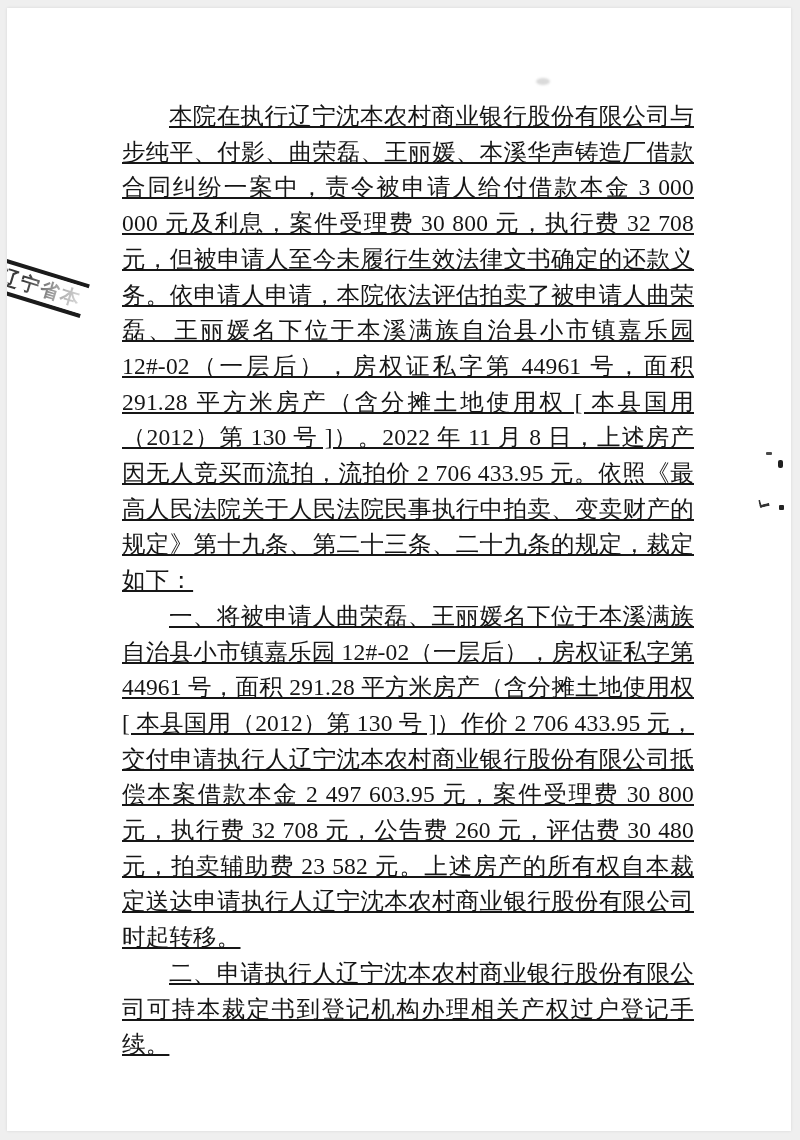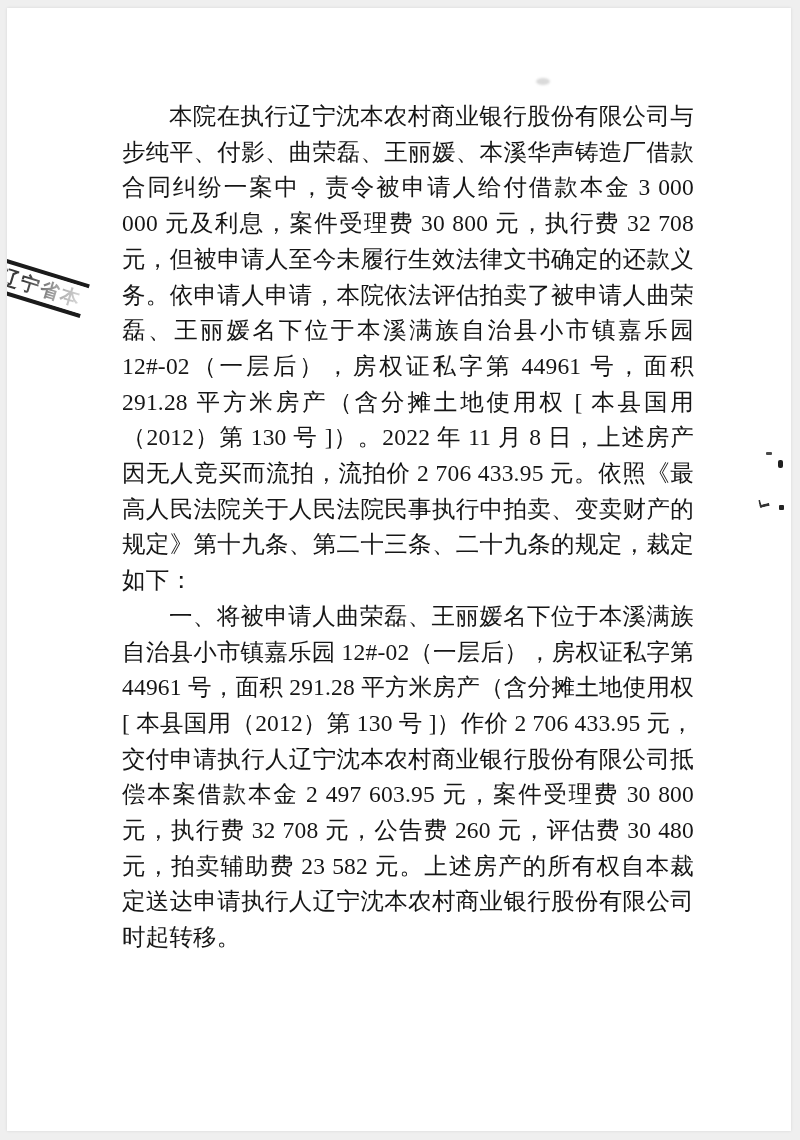--- a/index.html
+++ b/index.html
@@ -20,20 +20,21 @@
   }
   .content {
     position: absolute;
     left: 115px; top: 91px;
     width: 572px;
     font-size: 23.5px;
     line-height: 35.7px;
     color: #161616;
     text-align: justify;
     letter-spacing: 0.2px;
+    text-decoration: underline;
   }
   .content p { margin: 0; text-indent: 2em; }
 
   
   .stamp {
     position: absolute;
     left: -16px; top: 247px;
     width: 88px; height: 27px;
     transform: rotate(17deg);
     transform-origin: left center;
@@ -83,20 +84,21 @@
 <div class="paper">
 
   <div class="stamp">
     <span class="stamp-text">辽宁省本</span>
     <span class="stamp-fade"></span>
   </div>
 
   <div class="content">
       <p>本院在执行辽宁沈本农村商业银行股份有限公司与步纯平、付影、曲荣磊、王丽媛、本溪华声铸造厂借款合同纠纷一案中，责令被申请人给付借款本金 3 000 000 元及利息，案件受理费 30 800 元，执行费 32 708 元，但被申请人至今未履行生效法律文书确定的还款义务。依申请人申请，本院依法评估拍卖了被申请人曲荣磊、王丽媛名下位于本溪满族自治县小市镇嘉乐园 12#-02（一层后），房权证私字第 44961 号，面积 291.28 平方米房产（含分摊土地使用权 [ 本县国用（2012）第 130 号 ]）。2022 年 11 月 8 日，上述房产因无人竞买而流拍，流拍价 2 706 433.95 元。依照《最高人民法院关于人民法院民事执行中拍卖、变卖财产的规定》第十九条、第二十三条、二十九条的规定，裁定如下：</p>
       <p>一、将被申请人曲荣磊、王丽媛名下位于本溪满族自治县小市镇嘉乐园 12#-02（一层后），房权证私字第 44961 号，面积 291.28 平方米房产（含分摊土地使用权 [ 本县国用（2012）第 130 号 ]）作价 2 706 433.95 元，交付申请执行人辽宁沈本农村商业银行股份有限公司抵偿本案借款本金 2 497 603.95 元，案件受理费 30 800 元，执行费 32 708 元，公告费 260 元，评估费 30 480 元，拍卖辅助费 23 582 元。上述房产的所有权自本裁定送达申请执行人辽宁沈本农村商业银行股份有限公司时起转移。</p>
+      <p>二、申请执行人辽宁沈本农村商业银行股份有限公司可持本裁定书到登记机构办理相关产权过户登记手续。</p>
     </div>
 
   <div class="speck s1"></div>
   <div class="speck s2"></div>
   <div class="speck s3"></div>
   <div class="speck s4"></div>
   <div class="smudge"></div>
 
 </div>
 

